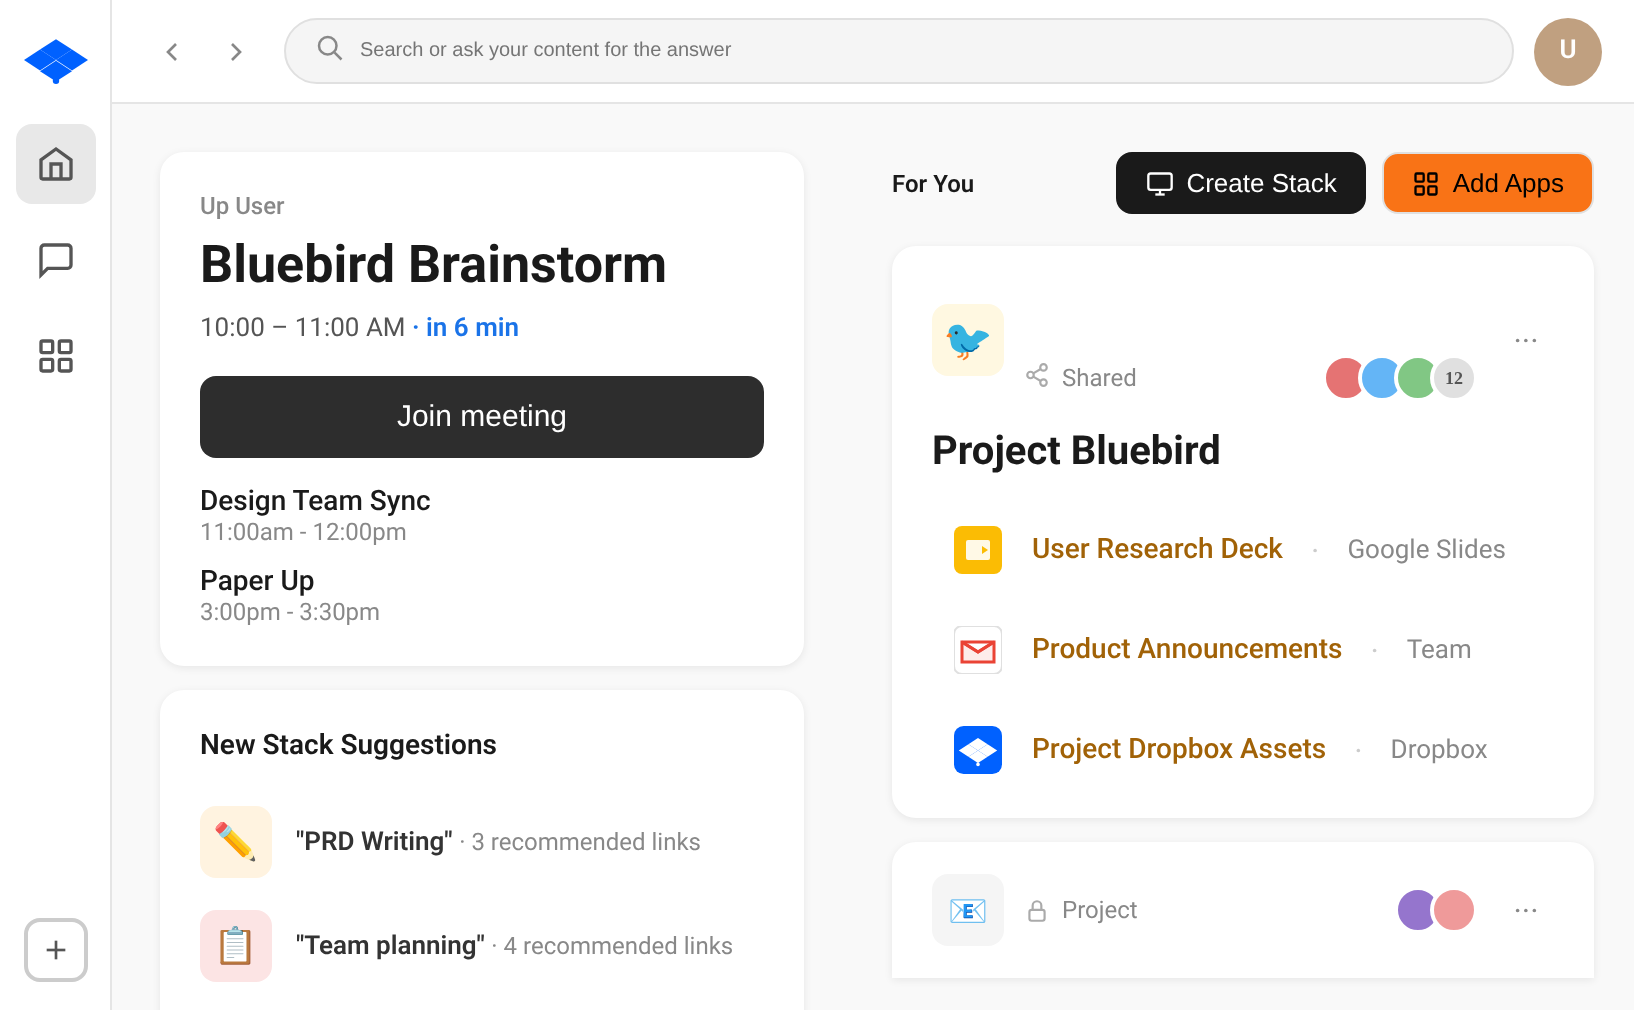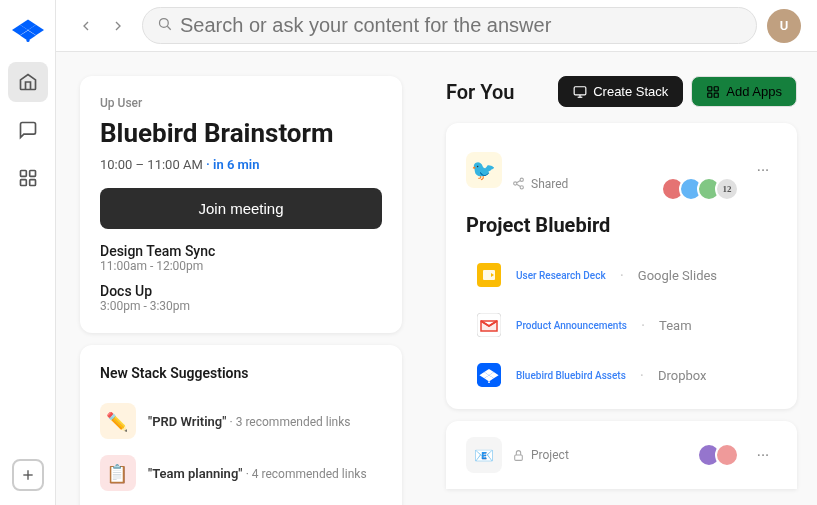--- a/index.html
+++ b/index.html
@@ -97,21 +97,21 @@
       border: 1px solid #e0e0e0;
       border-radius: 20px;
       padding: 6px 14px;
       gap: 8px;
     }
     .search-icon-wrap { color: #888; }
     .search-input {
       border: none;
       background: transparent;
       outline: none;
-      font-size: 20px;
+      font-size: 10px;
       color: #333;
       width: 100%;
     }
     .avatar-btn {
       width: 34px;
       height: 34px;
       border-radius: 50%;
       overflow: hidden;
       cursor: pointer;
       background: #c0a080;
@@ -249,39 +249,39 @@
       overflow: hidden;
     }
 
     .for-you-header {
       display: flex;
       align-items: center;
       justify-content: space-between;
       margin-bottom: 16px;
     }
     .for-you-title {
-      font-size: 20px;
+      font-size: 12px;
       font-weight: 600;
       color: #1a1a1a;
     }
     .for-you-actions {
       display: flex;
       gap: 8px;
     }
     .action-btn {
       display: flex;
       align-items: center;
       gap: 6px;
       padding: 7px 14px;
       border-radius: 8px;
       font-size: 13px;
       font-weight: 500;
       cursor: pointer;
       border: 1px solid #e0e0e0;
-      background: #15803d;
+      background: #f97316;
     }
     .action-btn.primary {
       background: #1a1a1a;
       color: #fff;
       border-color: #1a1a1a;
     }
 
     .stack-card {
       background: #fff;
       border-radius: 12px;
@@ -303,20 +303,21 @@
       height: 36px;
       background: #fff8e1;
       border-radius: 8px;
       display: flex;
       align-items: center;
       justify-content: center;
       font-size: 20px;
     }
     .stack-meta {
       display: flex;
+      align-items: center;
       gap: 6px;
       font-size: 12px;
       color: #888;
       flex: 1;
       margin-top: 38px;
     }
     .shared-icon { color: #aaa; }
     .avatar-group {
       display: flex;
       margin-left: auto;
@@ -385,22 +386,22 @@
     }
     .file-icon-wrap {
       width: 30px;
       height: 30px;
       display: flex;
       align-items: center;
       justify-content: center;
       flex-shrink: 0;
     }
     .file-name {
-      font-size: 10px;
-      color: #3b82f6;
+      font-size: 14px;
+      color: #a16207;
       font-weight: 500;
     }
     .file-source {
       font-size: 13px;
       color: #888;
     }
     .file-dot { color: #ccc; margin: 0 2px; }
 
     
     .bottom-card-partial {
@@ -502,21 +503,21 @@
           <span class="urgent">· in 6 min</span>
         </div>
         <button class="join-btn">Join meeting</button>
 
         <div class="upcoming-events">
           <div class="event-item">
             <div class="event-name">Design Team Sync</div>
             <div class="event-time">11:00am - 12:00pm</div>
           </div>
           <div class="event-item">
-            <div class="event-name">Docs Up</div>
+            <div class="event-name">Paper Up</div>
             <div class="event-time">3:00pm - 3:30pm</div>
           </div>
         </div>
       </div>
 
       <div class="stack-suggestions">
         <div class="suggestions-title">New Stack Suggestions</div>
 
         <div class="suggestion-item">
           <div class="suggestion-icon yellow">✏️</div>
@@ -631,21 +632,21 @@
             <div class="file-icon-wrap">
               <svg width="24" height="24" viewBox="0 0 40 40">
                 <rect width="40" height="40" rx="8" fill="#0061FF"></rect>
                 <path d="M20 10l-8 5.2 8 5.2 8-5.2L20 10z" fill="white"></path>
                 <path d="M12 15.2L4 20.4l8 5.2 8-5.2-8-5.2z" fill="white"></path>
                 <path d="M28 15.2L20 20.4l8 5.2 8-5.2-8-5.2z" fill="white"></path>
                 <path d="M12 25.6l8 5.2 8-5.2-8-5.2-8 5.2z" fill="white"></path>
                 <circle cx="20" cy="32" r="1.5" fill="white"></circle>
               </svg>
             </div>
-            <span class="file-name">Bluebird Bluebird Assets</span>
+            <span class="file-name">Project Dropbox Assets</span>
             <span class="file-dot">·</span>
             <span class="file-source">Dropbox</span>
           </div>
 
           <div class="file-item">
             <div class="file-icon-wrap">
               <svg width="24" height="24" viewBox="0 0 24 24">
                 <rect width="24" height="24" rx="4" fill="#4285F4"></rect>
                 <rect x="7" y="8" width="10" height="1.5" rx="0.75" fill="white"></rect>
                 <rect x="7" y="11" width="10" height="1.5" rx="0.75" fill="white"></rect>

